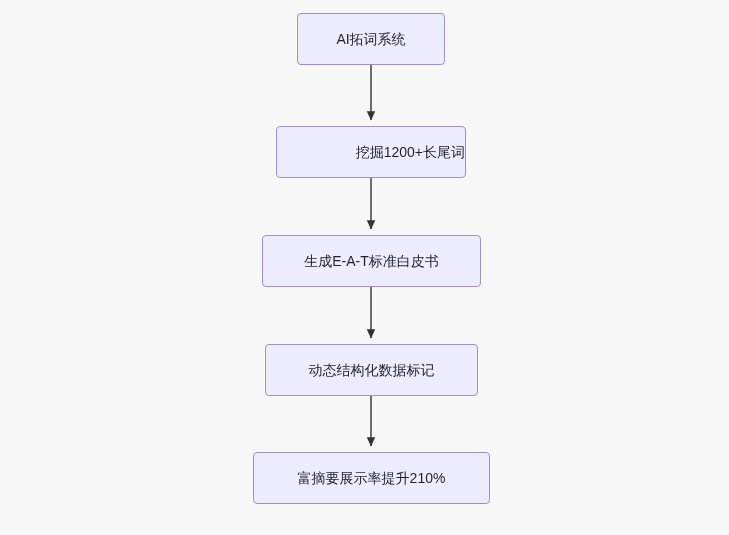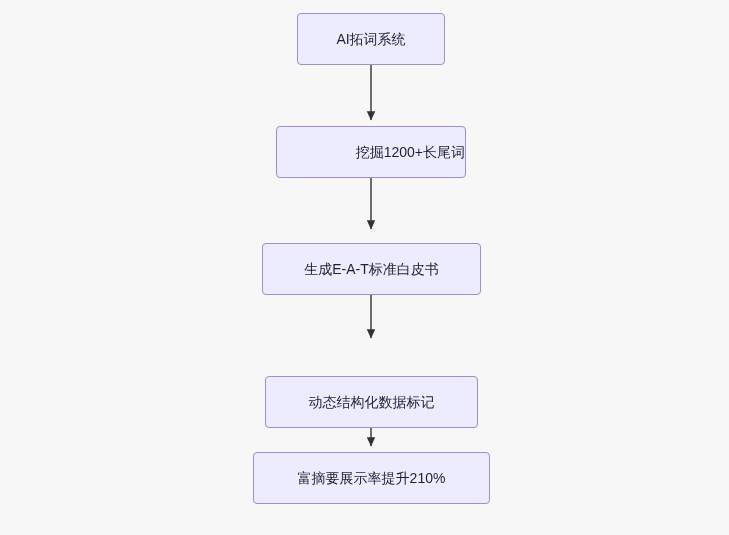--- a/index.html
+++ b/index.html
@@ -60,24 +60,24 @@
   </svg>
 
   <div class="node" style="left:297px; top:13px; width:148px; height:52px;">
     <span>AI拓词系统</span>
   </div>
 
   <div class="node" style="left:276px; top:126px; width:190px; height:52px;justify-content:flex-end;">
     <span>挖掘1200+长尾词</span>
   </div>
 
-  <div class="node" style="left:262px; top:235px; width:219px; height:52px;margin-top:8px;">
+  <div class="node" style="left:262px; top:235px; width:219px; height:52px;">
     <span>生成E-A-T标准白皮书</span>
   </div>
 
-  <div class="node" style="left:265px; top:344px; width:213px; height:52px;margin-top:32px;">
+  <div class="node" style="left:265px; top:344px; width:213px; height:52px;">
     <span>动态结构化数据标记</span>
   </div>
 
   <div class="node" style="left:253px; top:452px; width:237px; height:52px;">
     <span>富摘要展示率提升210%</span>
   </div>
 </div>
 
 </body></html>

